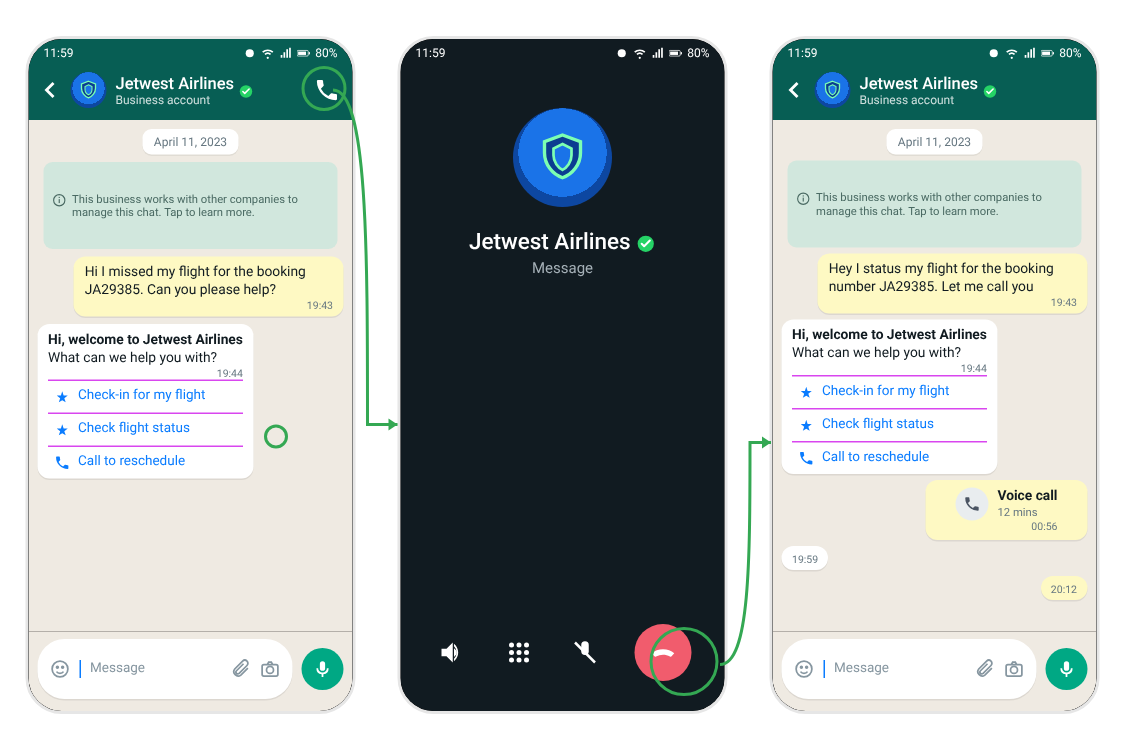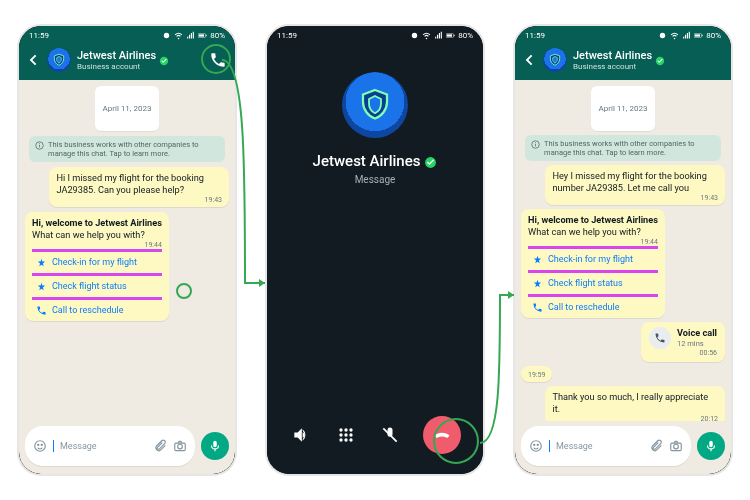--- a/index.html
+++ b/index.html
@@ -67,53 +67,53 @@
     font-size: 9px;
     color: #111b21;
     display: flex; flex-direction: column; gap: 5px;
     overflow: hidden;
   }
   .date-chip {
     align-self: center;
     background: #fff;
     color: #667781;
     font-size: 8px;
-    padding: 18px 8px;
+    padding: 4px 8px;
     border-radius: 6px;
     box-shadow: 0 1px 0 rgba(0,0,0,.06);
   }
   .sys-chip {
     align-self: center;
     background: #d1e7dd;
     color: #4a6a63;
     font-size: 7.5px;
-    padding: 4px 6px;
+    padding: 20px 6px;
     border-radius: 6px;
     display: flex; gap: 4px; align-items: flex-start;
     max-width: 96%;
   }
   .sys-chip svg { width: 9px; height: 9px; flex: 0 0 auto; margin-top: 1px; }
 
   .bubble {
     max-width: 88%;
-    background: #fef9c3;
+    background: #ffffff;
     border-radius: 8px;
     padding: 5px 7px 3px 7px;
     box-shadow: 0 1px 0 rgba(0,0,0,.08);
     position: relative;
   }
   .bubble.out { align-self: flex-end; background: #fef9c3; }
   .bubble.in  { align-self: flex-start; }
   .b-text { font-size: 9.2px; line-height: 1.3; word-wrap: break-word; }
   .b-time { font-size: 7px; color: #667781; text-align: right; margin-top: 0; }
   .bold { font-weight: 700; }
 
   .menu-bubble { padding-bottom: 0; }
   .menu-row {
-    border-top: 3px solid #d946ef;
+    border-top: 1px solid #d946ef;
     padding: 5px 4px;
     display: flex; gap: 5px; align-items: center;
     color: #0a7cff;
     font-size: 9px;
   }
   .menu-row svg { width: 11px; height: 11px; }
 
   .voice-call-bubble { display:flex; gap:6px; align-items:center; }
   .vc-ico { width:22px; height:22px; border-radius:50%; background:#e9edef; display:flex; align-items:center; justify-content:center; }
   .vc-ico svg { width:12px; height:12px; }
@@ -471,21 +471,21 @@
         <div class="sys-chip">
           <svg viewBox="0 0 24 24" fill="#4a6a63">
               <circle cx="12" cy="12" r="10" fill="none" stroke="#4a6a63" stroke-width="2"></circle>
               <rect x="11" y="10" width="2" height="7" fill="#4a6a63"></rect>
               <rect x="11" y="6" width="2" height="2" fill="#4a6a63"></rect>
             </svg>
           <span>This business works with other companies to manage this chat. Tap to learn more.</span>
         </div>
 
         <div class="bubble out">
-          <div class="b-text">Hey I missed my flight for the booking number JA29385. Let me call you</div>
+          <div class="b-text">Hey I status my flight for the booking number JA29385. Let me call you</div>
           <div class="b-time">19:43</div>
         </div>
 
         <div class="bubble in menu-bubble">
           <div class="b-text"><span class="bold">Hi, welcome to Jetwest Airlines</span><br><span>What can we help you with?</span></div>
           <div class="b-time">19:44</div>
           <div class="menu-row">
             <svg viewBox="0 0 24 24" fill="#0a7cff">
                 <path d="M12 17l-5 3 2-6-5-4h6l2-6 2 6h6l-5 4 2 6z"></path>
               </svg>
@@ -498,41 +498,40 @@
             <span>Check flight status</span>
           </div>
           <div class="menu-row">
             <svg viewBox="0 0 24 24" fill="#0a7cff">
                 <path d="M6.6 10.8a15 15 0 006.6 6.6l2.2-2.2a1 1 0 011-.25 11 11 0 003.5.56 1 1 0 011 1V20a1 1 0 01-1 1A17 17 0 013 4a1 1 0 011-1h3.5a1 1 0 011 1 11 11 0 00.56 3.5 1 1 0 01-.25 1L6.6 10.8z"></path>
               </svg>
             <span>Call to reschedule</span>
           </div>
         </div>
 
-        <div class="bubble out" style="padding:5px 8px">
+        <div class="bubble out" style="padding:5px 20px">
           <div class="voice-call-bubble">
             <span class="vc-ico">
                 <svg viewBox="0 0 24 24" fill="#4b5563">
                   <path d="M6.6 10.8a15 15 0 006.6 6.6l2.2-2.2a1 1 0 011-.25 11 11 0 003.5.56 1 1 0 011 1V20a1 1 0 01-1 1A17 17 0 013 4a1 1 0 011-1h3.5a1 1 0 011 1 11 11 0 00.56 3.5 1 1 0 01-.25 1L6.6 10.8z"></path>
                 </svg>
               </span>
             <div>
               <div class="b-text bold">Voice call</div>
               <div style="font-size:7.5px;color:#667781">12 mins</div>
             </div>
           </div>
           <div class="b-time">00:56</div>
         </div>
 
         <div class="bubble in">
           <div class="b-time">19:59</div>
         </div>
 
         <div class="bubble out">
-          <div class="b-text">Thank you so much, I really appreciate it.</div>
           <div class="b-time">20:12</div>
         </div>
       </div>
 
       <div class="input-row">
         <div class="msg-input">
           <span class="emoji-ico">
               <svg viewBox="0 0 24 24" fill="none" stroke="#8696a0" stroke-width="2">
                 <circle cx="12" cy="12" r="9"></circle>
                 <circle cx="9" cy="10" r="1" fill="#8696a0"></circle>

